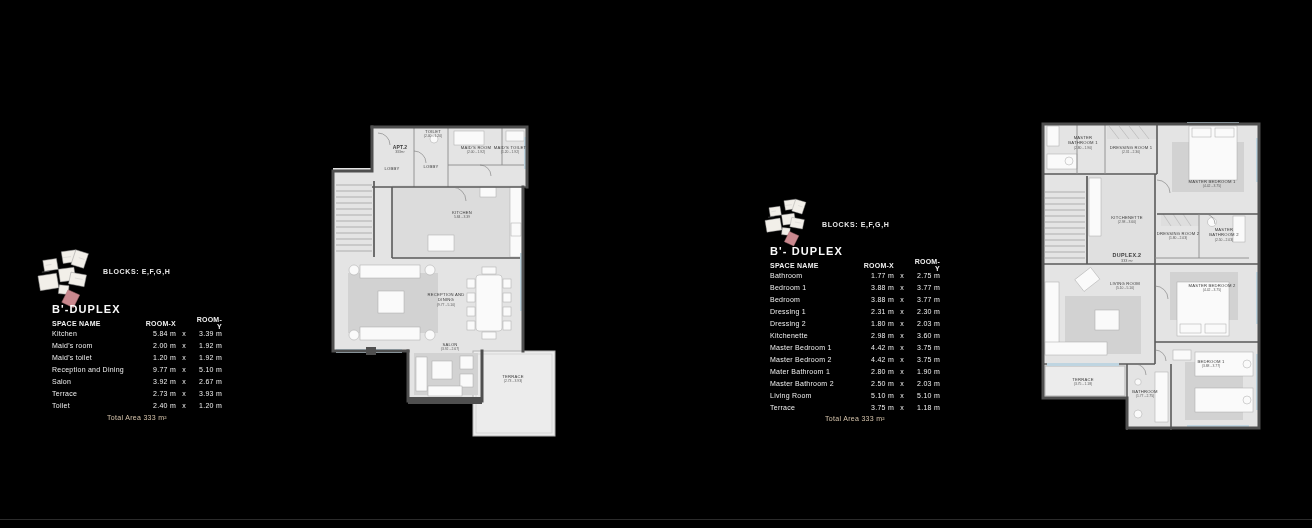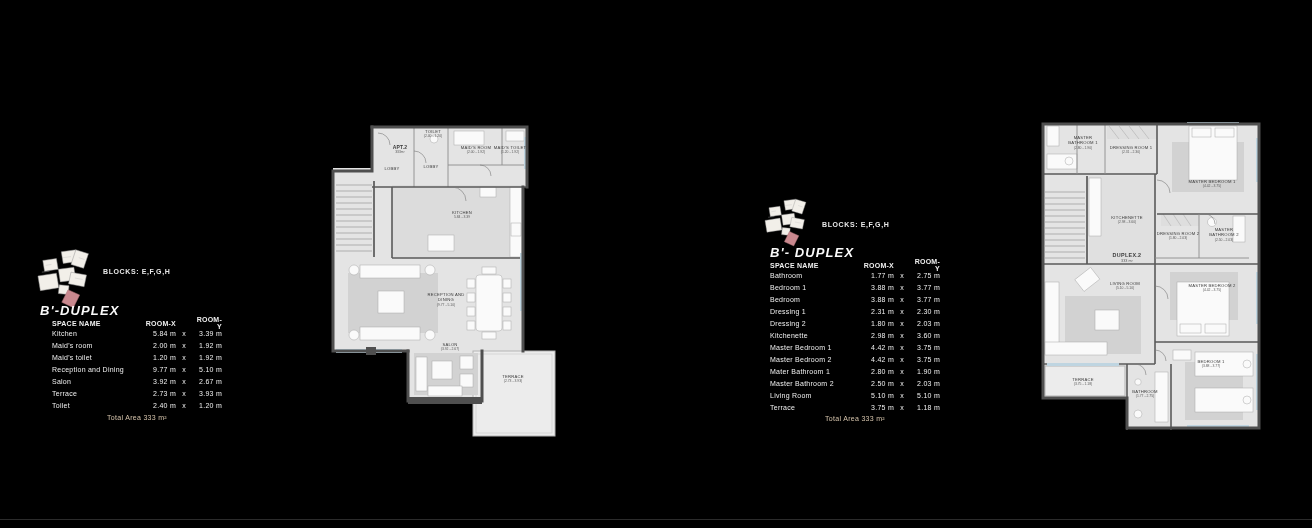--- a/index.html
+++ b/index.html
@@ -1,21 +1,21 @@
 <!DOCTYPE html>
 <html><head>
 <meta charset="utf-8">
 <style>
   html,body{margin:0;padding:0;background:#000;}
   body{width:1312px;height:528px;position:relative;overflow:hidden;
        font-family:"Liberation Sans",sans-serif;-webkit-font-smoothing:antialiased;}
   .abs{position:absolute;}
   
   .blocks{color:#e8e8e8;font-size:7px;letter-spacing:.6px;font-weight:bold;}
-  .unit-title{color:#fafafa;font-size:13px;font-weight:bold;letter-spacing:1.1px;font-style:italic;}
+  .unit-title{color:#fafafa;font-size:11px;font-weight:bold;letter-spacing:1.1px;}
   .table{width:170px;color:#efefef;font-size:7px;letter-spacing:.25px;}
   .trow{display:grid;grid-template-columns:88px 36px 16px 30px;height:11.95px;align-items:center;}
   .thead{font-weight:bold;font-size:7px;}
   .c-name{text-align:left;white-space:nowrap;}
   .c-x{text-align:right;}
   .c-sep{text-align:center;}
   .c-y{text-align:right;}
   .total{margin-top:2px;text-align:center;color:#d6c4ac;font-size:7px;letter-spacing:.3px;}
   
   .plan{position:absolute;}
@@ -63,21 +63,21 @@
   </defs>
 </svg>
 
 <div class="abs" style="left:36px;top:245px;width:68px;height:66px">
   <svg width="68" height="66">
       <use href="#keyplan"></use>
     </svg>
 </div>
 <div class="abs blocks" style="left:103px;top:268px">BLOCKS: E,F,G,H</div>
 
-<div class="abs unit-title" style="left:40px;top:303px">B'-DUPLEX</div>
+<div class="abs unit-title" style="left:52px;top:303px">B'-DUPLEX</div>
 
 <div class="abs table" style="left:52px;top:316px">
   <div class="trow thead">
     <span class="c-name">SPACE NAME</span>
     <span class="c-x">ROOM-X</span>
     <span class="c-sep"></span>
     <span class="c-y">ROOM-Y</span>
   </div>
   <div>
 

